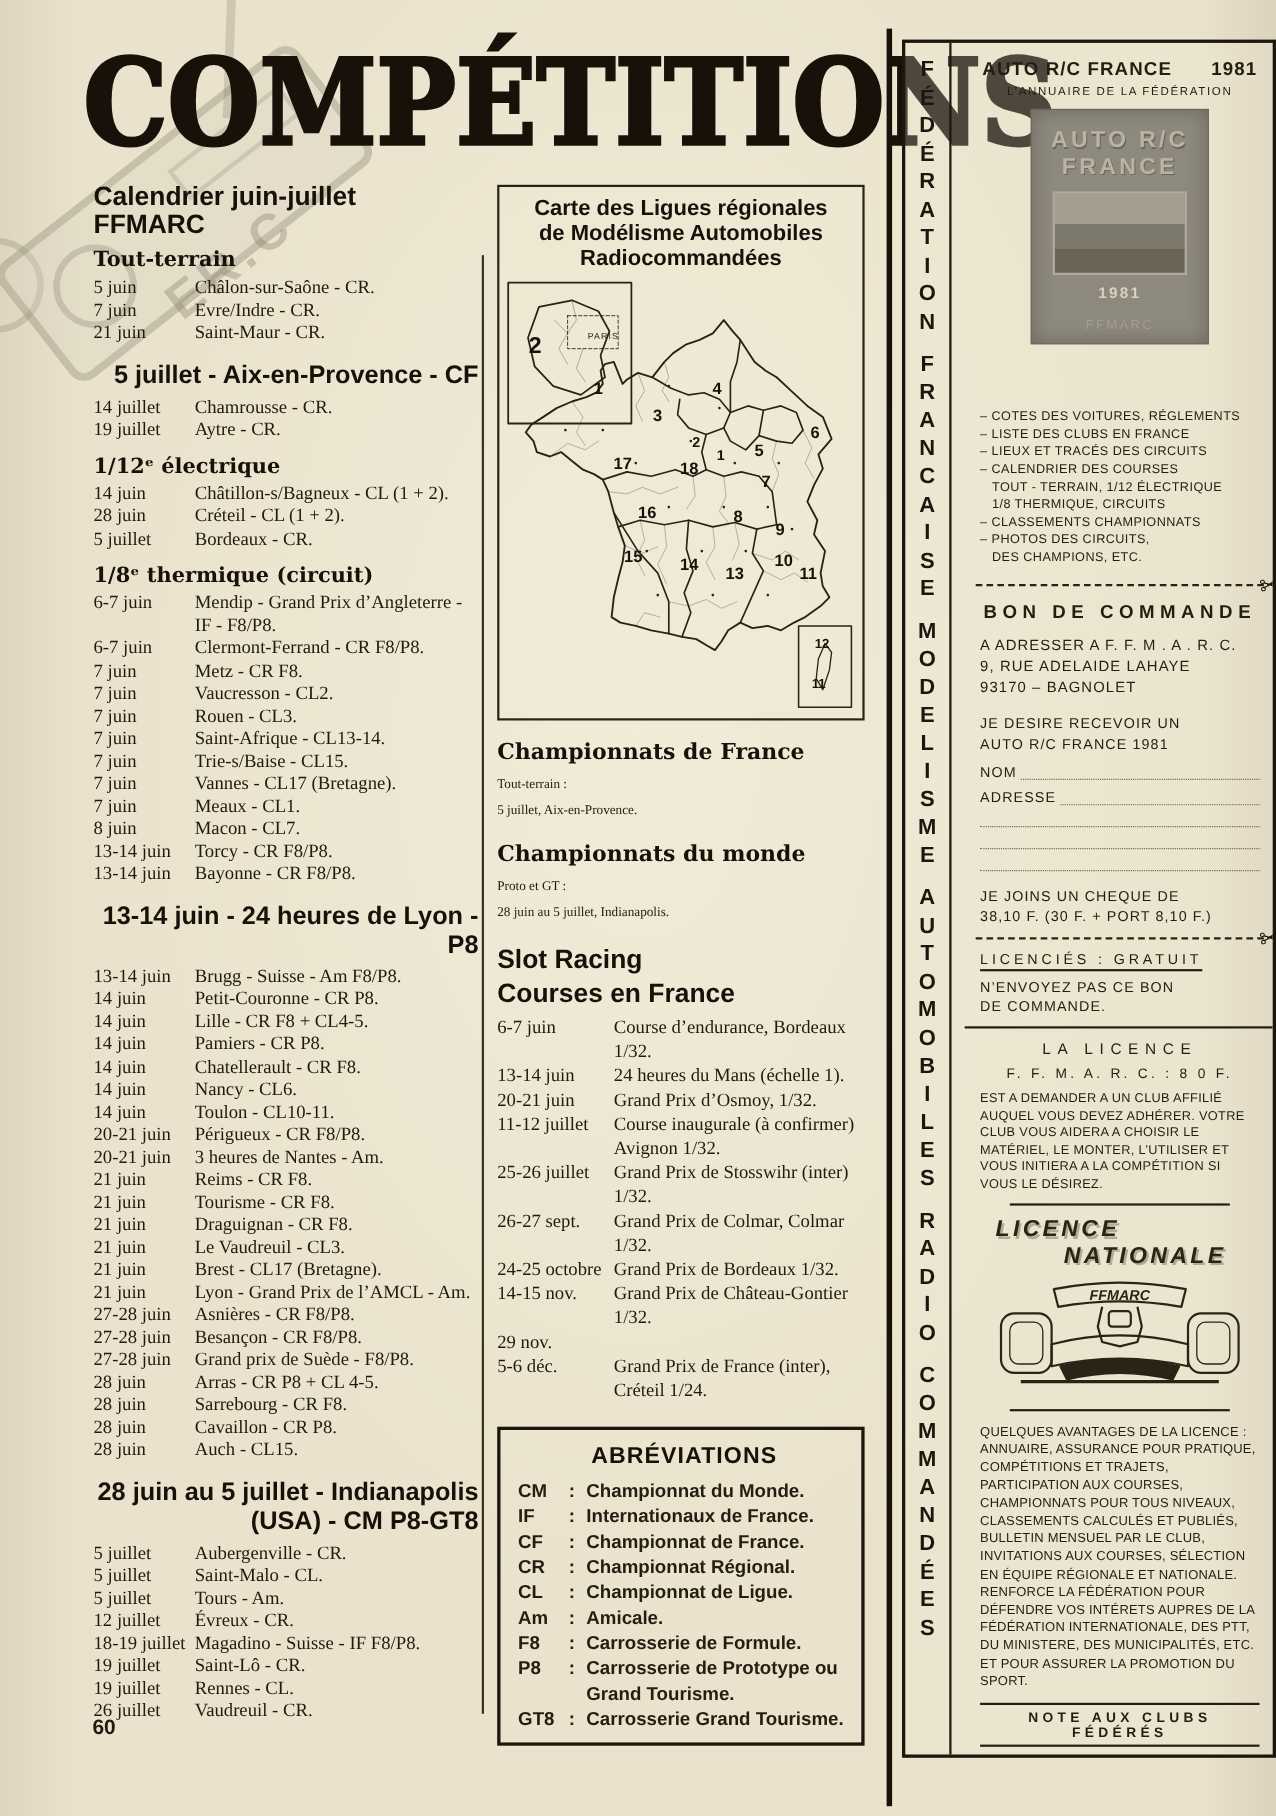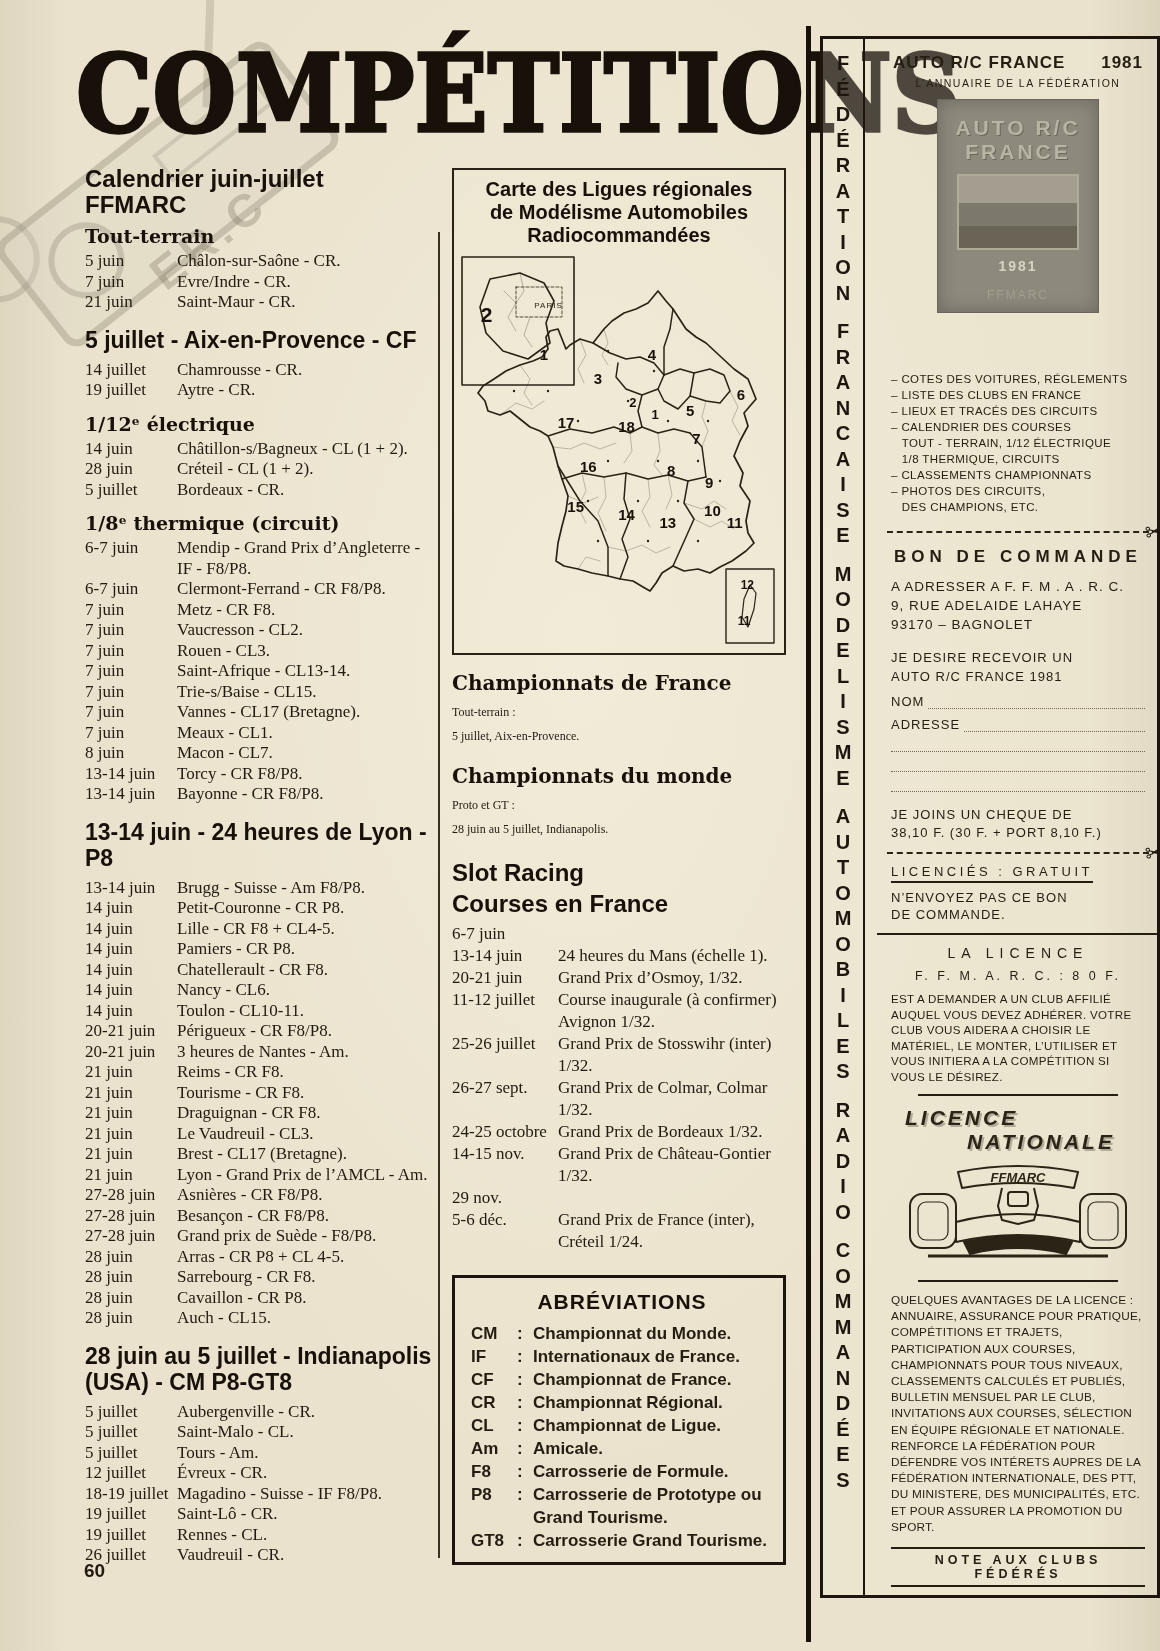--- a/index.html
+++ b/index.html
@@ -26,21 +26,21 @@
   #main-title{position:absolute;left:76px;top:40px;z-index:2;font-family:"DejaVu Serif","Liberation Serif",serif;
       font-weight:bold;font-size:96px;line-height:1;letter-spacing:0px;color:#17110a;
       -webkit-text-stroke:3px #17110a;transform:scaleY(1.12);transform-origin:left top;white-space:nowrap;}
 
   
   #left-col{position:absolute;left:85px;top:166px;width:350px;z-index:2;font-size:17px;line-height:20.5px;}
   #mid-col{position:absolute;left:452px;top:168px;width:334px;z-index:2;}
   .colrule{position:absolute;left:438px;top:232px;width:2px;height:1326px;background:#39311f;z-index:2;}
 
   h2.cal{font-family:"Liberation Sans",sans-serif;font-weight:bold;font-size:24px;line-height:26px;margin:0 0 7px 0;color:#17110a;}
-  h3.big{font-family:"Liberation Sans",sans-serif;font-weight:bold;font-size:23px;line-height:26px;margin:14px 0 7px 0;color:#17110a;}
+  h3.big{font-family:"Liberation Sans",sans-serif;font-weight:bold;font-size:23px;line-height:26px;margin:14px 0 7px 0;color:#17110a;text-align:right;}
   h4.sub{font-family:"DejaVu Serif","Liberation Serif",serif;font-weight:bold;font-size:19px;line-height:22px;margin:12px 0 4px 0;color:#17110a;}
   .ev{display:flex;}
   .ev .d{min-width:88px;white-space:nowrap;padding-right:4px;}
   .ev .t{flex:1;}
   #page-num{position:absolute;left:84px;top:1560px;z-index:2;font-family:"Liberation Sans",sans-serif;font-weight:bold;font-size:19px;}
 
   
   .map-box{border:2px solid #2a2315;padding:8px 4px 4px 4px;background:rgba(240,234,216,.35);}
   .map-title{font-family:"Liberation Sans",sans-serif;font-weight:bold;font-size:20px;line-height:23px;text-align:center;color:#17110a;}
   .map-area{position:relative;width:318px;height:398px;margin-top:4px;}
@@ -480,20 +480,21 @@
       <div>Proto et GT :</div>
       <div>28 juin au 5 juillet, Indianapolis.</div>
     </div>
 
     <h3 class="slot" style="margin-bottom:4px;">Slot Racing</h3>
     <h3 class="slot" style="margin-top:0;">Courses en France</h3>
     <div id="slot-list">
 
     <div class="ev">
           <span class="d">6-7 juin</span>
+          <span class="t">Course d’endurance, Bordeaux 1/32.</span>
         </div>
         <div class="ev">
           <span class="d">13-14 juin</span>
           <span class="t">24 heures du Mans (échelle 1).</span>
         </div>
         <div class="ev">
           <span class="d">20-21 juin</span>
           <span class="t">Grand Prix d’Osmoy, 1/32.</span>
         </div>
         <div class="ev">

